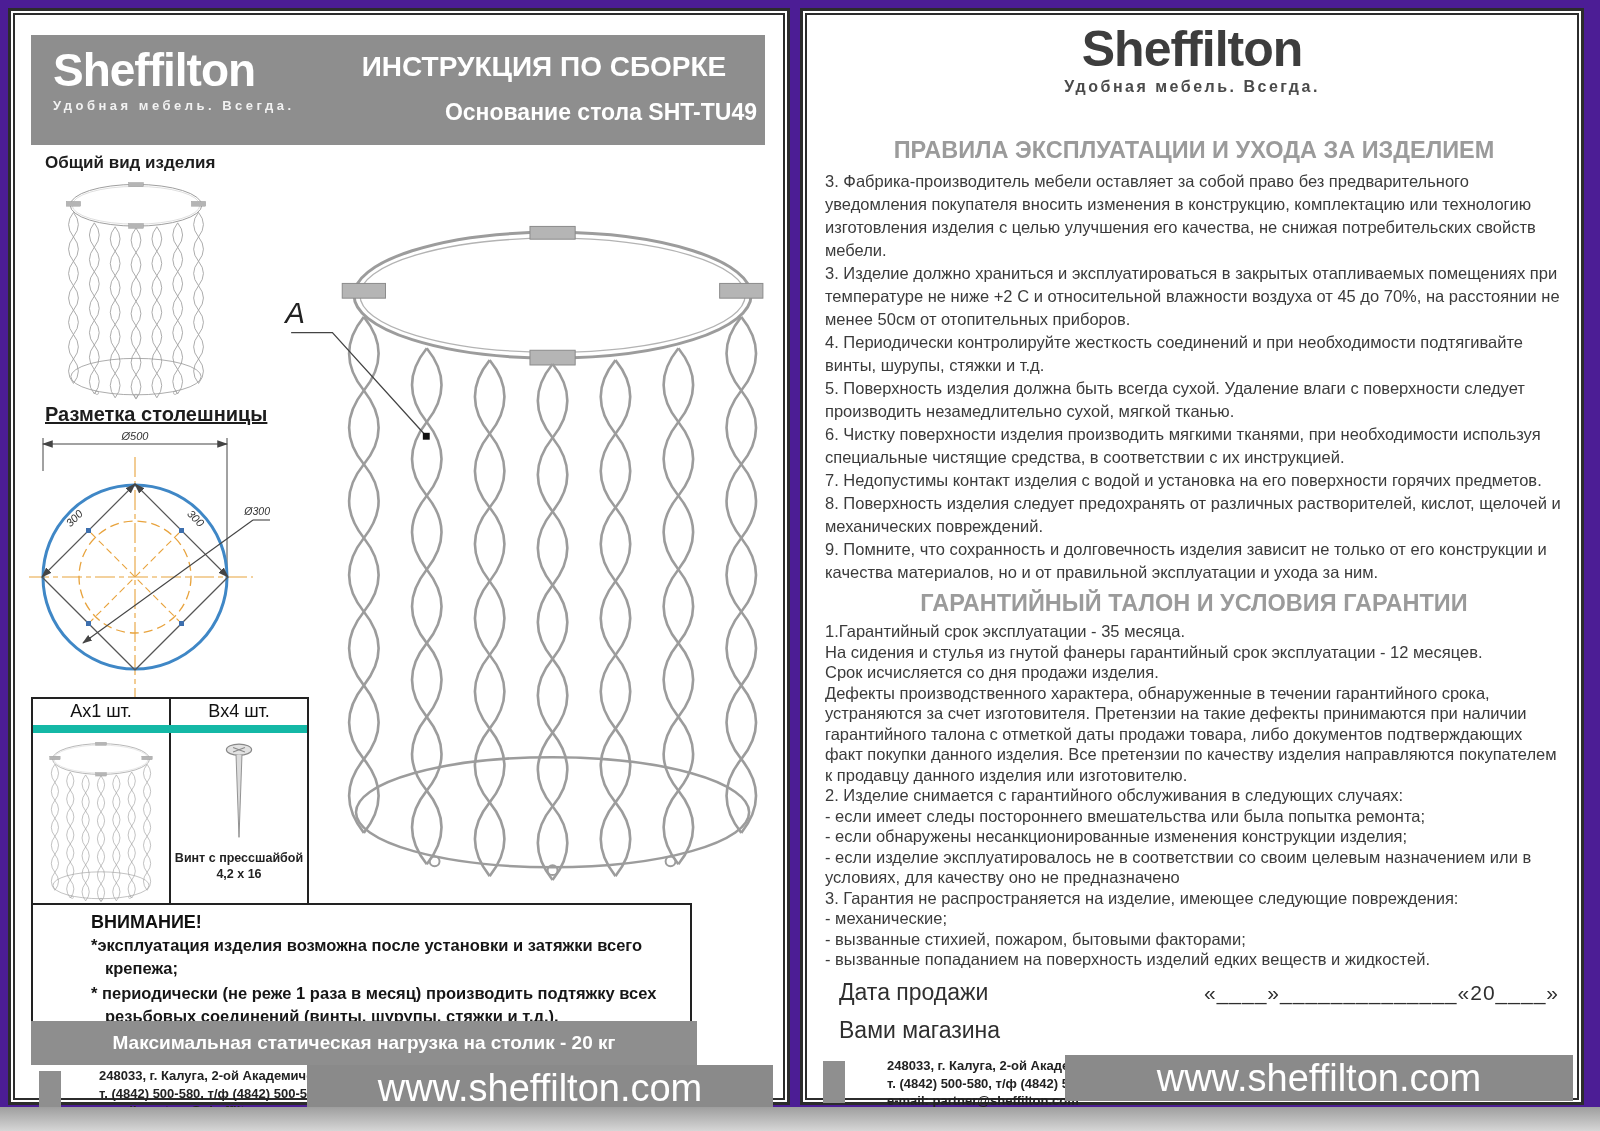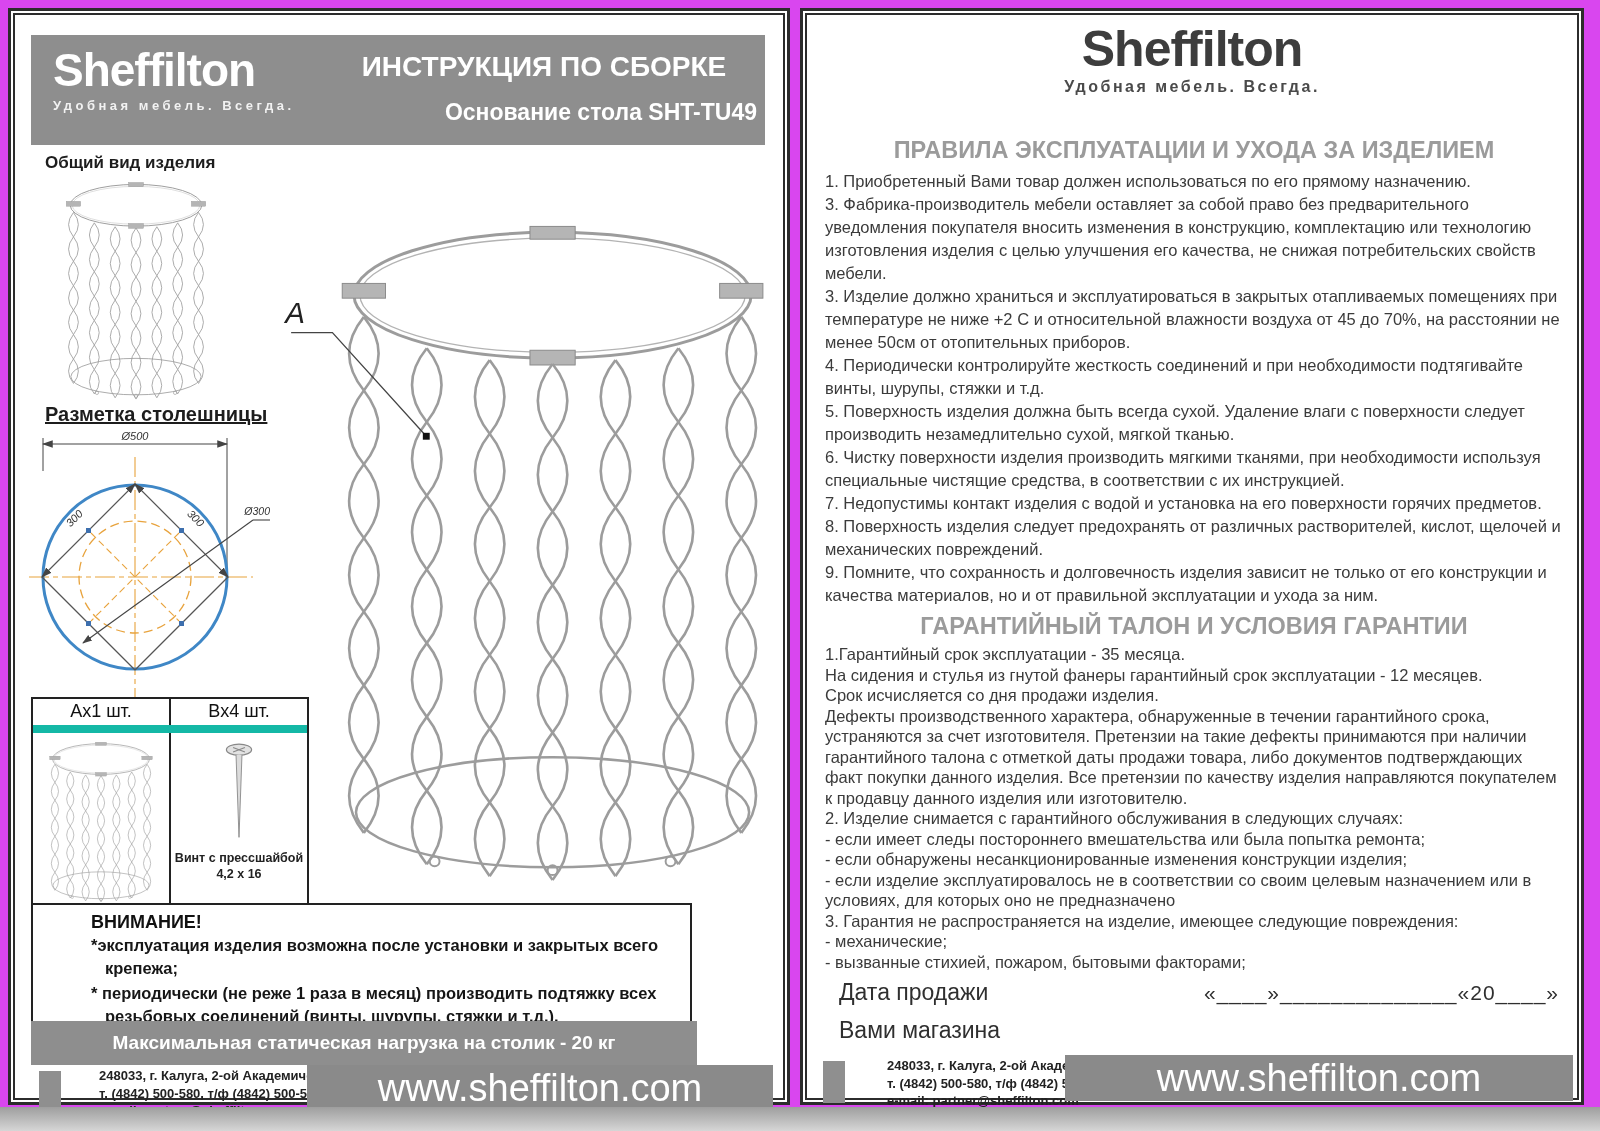--- a/index.html
+++ b/index.html
@@ -1,16 +1,16 @@
 <!DOCTYPE html>
 <html><head>
 <meta charset="utf-8">
 <style>
   html,body{margin:0;padding:0;background:#f4f4f4;}
-  .canvas{position:relative;width:1600px;height:1131px;background:#d946ef;overflow:hidden;
+  .canvas{position:relative;width:1600px;height:1131px;background:#4c1d95;overflow:hidden;
           font-family:"Liberation Sans", sans-serif;color:#3b3b3b;}
   .page{position:absolute;top:8px;background:#fff;border:3px solid #2c2c2c;box-sizing:border-box;}
   .page .inner-frame{position:absolute;inset:2px;border:2px solid #2c2c2c;pointer-events:none;}
   .page-left{left:8px;width:782px;height:1097px;}
   .page-right{left:800px;width:784px;height:1097px;}
   .bottom-strip{position:absolute;left:0;top:1107px;width:1600px;height:24px;
                 background:linear-gradient(#9e9e9e,#d6d6d6);}
 
   
   .lp-band{position:absolute;left:20px;top:24px;width:734px;height:110px;background:#8e8e8e;}
@@ -198,21 +198,21 @@
           <div class="screw-caption">
             <div>Винт с прессшайбой</div>
             <div>4,2 х 16</div>
           </div>
         </div>
       </div>
     </div>
 
     <div class="attention">
       <div class="att-title">ВНИМАНИЕ!</div>
-      <p>*эксплуатация изделия возможна после установки и закрытых всего крепежа;</p>
+      <p>*эксплуатация изделия возможна после установки и затяжки всего крепежа;</p>
       <p>* периодически (не реже 1 раза в месяц) производить подтяжку всех резьбовых соединений (винты, шурупы, стяжки и т.д.).</p>
       <p>* допускается использование столешниц толщиной не менее 22 мм.</p>
     </div>
 
     <div class="load-bar">Максимальная статическая нагрузка на столик - 20 кг</div>
 
     <div class="footer-square lp-square"></div>
     <div class="footer-addr lp-addr">
       <div>248033, г. Калуга, 2-ой Академический проезд, 13,</div>
       <div>т. (4842) 500-580, т/ф (4842) 500-581,</div>
@@ -224,38 +224,37 @@
   <div class="page page-right">
     <div class="inner-frame"></div>
 
     <div class="rp-logo">
       <div class="brand">Sheffilton</div>
       <div class="tagline">Удобная мебель. Всегда.</div>
     </div>
 
     <div class="rp-text">
       <div class="rp-heading">ПРАВИЛА ЭКСПЛУАТАЦИИ И УХОДА ЗА ИЗДЕЛИЕМ</div>
-      <p class="rule">1. Приобретенный Вами товар должен использоваться по его прямому назначению.</p>
       <p class="rule">3. Фабрика-производитель мебели оставляет за собой право без предварительного уведомления покупателя вносить изменения в конструкцию, комплектацию или технологию изготовления изделия с целью улучшения его качества, не снижая потребительских свойств мебели.</p>
       <p class="rule">3. Изделие должно храниться и эксплуатироваться в закрытых отапливаемых помещениях при температуре не ниже +2 С и относительной влажности воздуха от 45 до 70%, на расстоянии не менее 50см от отопительных приборов.</p>
       <p class="rule">4. Периодически контролируйте жесткость соединений и при необходимости подтягивайте винты, шурупы, стяжки и т.д.</p>
       <p class="rule">5. Поверхность изделия должна быть всегда сухой. Удаление влаги с поверхности следует производить незамедлительно сухой, мягкой тканью.</p>
       <p class="rule">6. Чистку поверхности изделия производить мягкими тканями, при необходимости используя специальные чистящие средства, в соответствии с их инструкцией.</p>
       <p class="rule">7. Недопустимы контакт изделия с водой и установка на его поверхности горячих предметов.</p>
       <p class="rule">8. Поверхность изделия следует  предохранять от различных растворителей, кислот, щелочей и механических повреждений.</p>
       <p class="rule">9. Помните, что сохранность и долговечность изделия зависит не только от его конструкции и качества материалов, но и от правильной эксплуатации и ухода за ним.</p>
       <div class="rp-heading second">ГАРАНТИЙНЫЙ ТАЛОН И УСЛОВИЯ ГАРАНТИИ</div>
       <p class="wline">1.Гарантийный срок эксплуатации - 35 месяца.</p>
       <p class="wline">На сидения и стулья из гнутой фанеры гарантийный срок эксплуатации - 12 месяцев.</p>
       <p class="wline">Срок исчисляется со дня продажи изделия.</p>
       <p class="wline">Дефекты производственного характера, обнаруженные в течении гарантийного срока, устраняются за счет изготовителя. Претензии на такие дефекты принимаются при наличии гарантийного талона с отметкой даты продажи товара, либо документов подтверждающих факт покупки данного изделия. Все претензии по качеству изделия направляются покупателем к продавцу данного изделия или изготовителю.</p>
       <p class="wline">2. Изделие снимается с гарантийного обслуживания в следующих случаях:</p>
       <p class="wline">- если имеет следы постороннего вмешательства или была попытка ремонта;</p>
       <p class="wline">- если обнаружены несанкционированные изменения конструкции изделия;</p>
-      <p class="wline">- если изделие эксплуатировалось не в соответствии со своим целевым назначением или в условиях, для которых оно не предназначено</p>
+      <p class="wline">- если изделие эксплуатировалось не в соответствии со своим целевым назначением или в условиях, для качеству оно не предназначено</p>
       <p class="wline">3. Гарантия не распространяется на изделие, имеющее следующие повреждения:</p>
       <p class="wline">- механические;</p>
       <p class="wline">- вызванные стихией, пожаром, бытовыми факторами;</p>
       <p class="wline">- вызванные попаданием на поверхность изделий едких веществ и жидкостей.</p>
     </div>
 
     <div class="rp-date-row">
       <span class="rp-date-label">Дата продажи</span>
       <span class="rp-date-blanks">«____»______________«20____»</span>
     </div>

